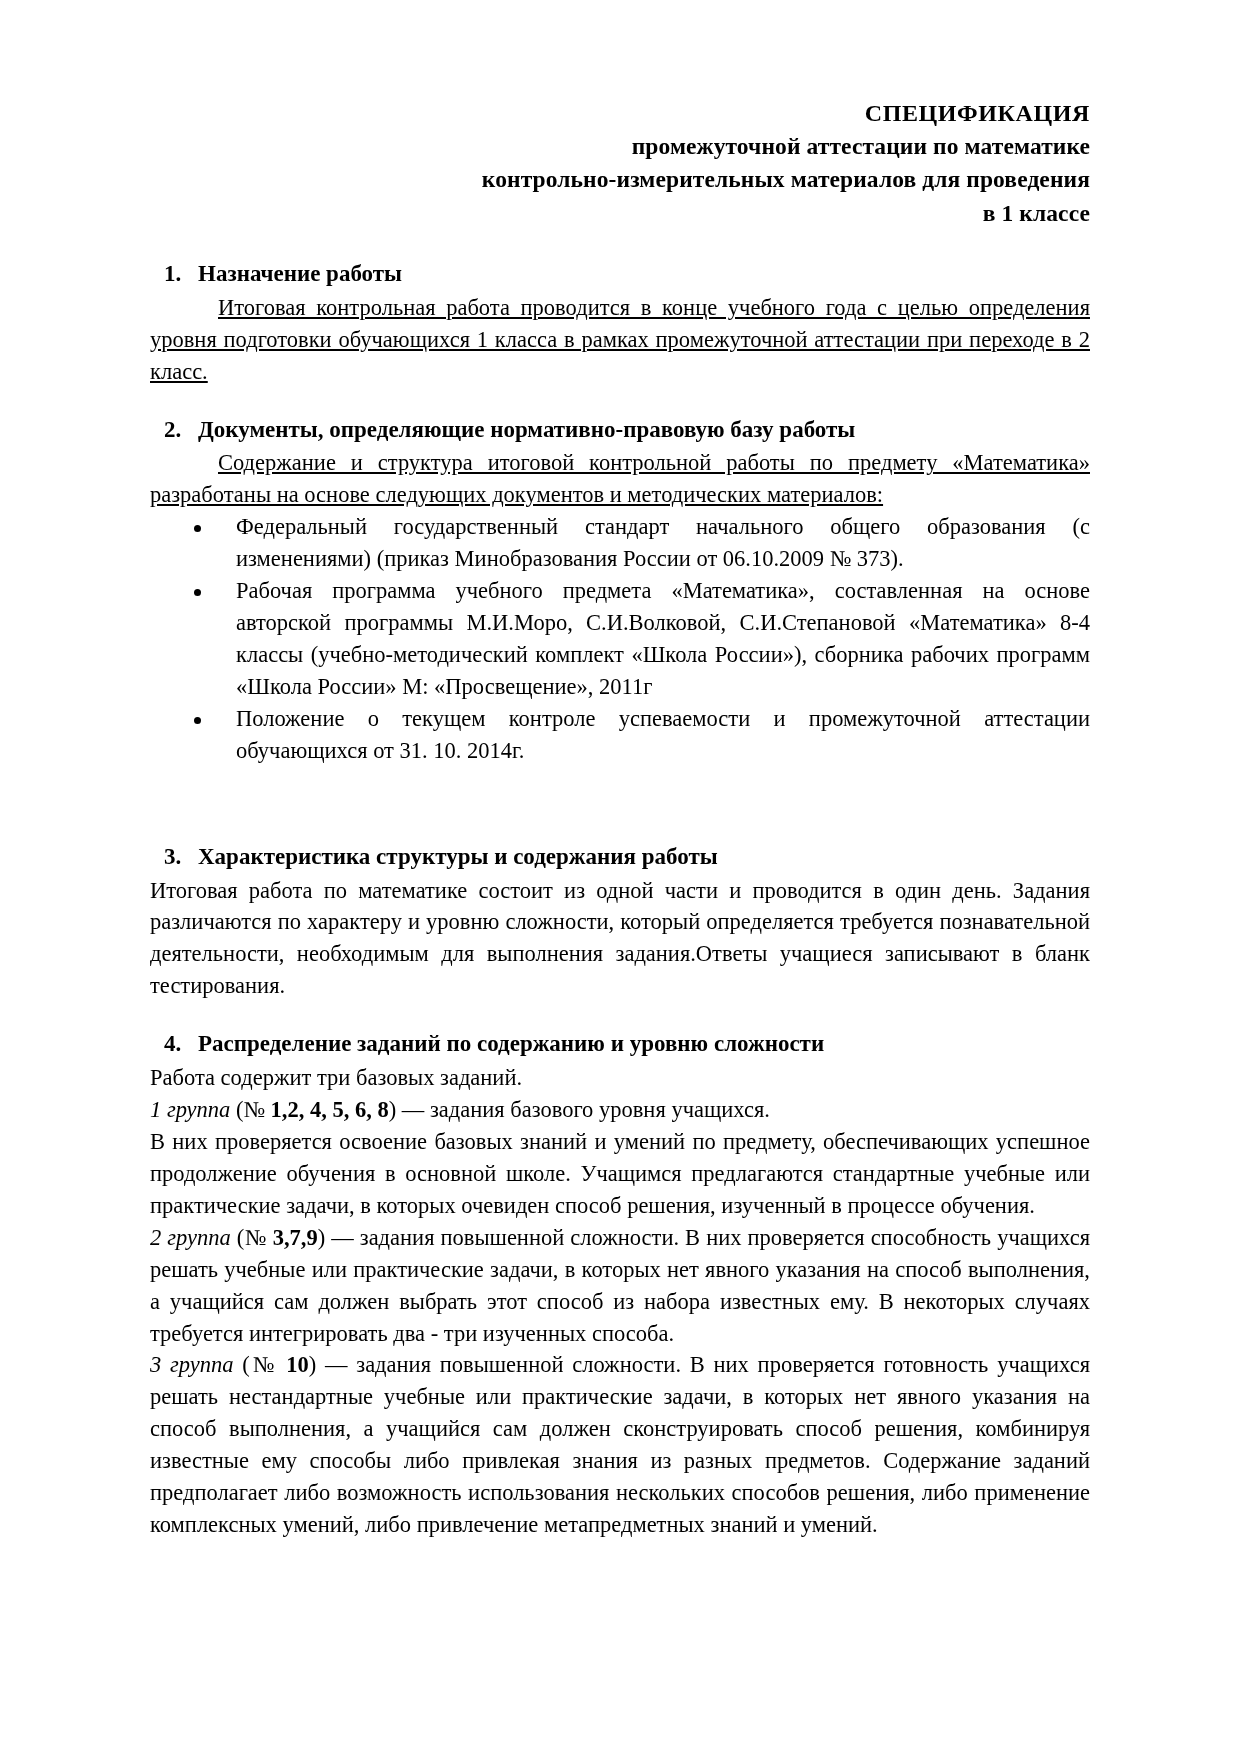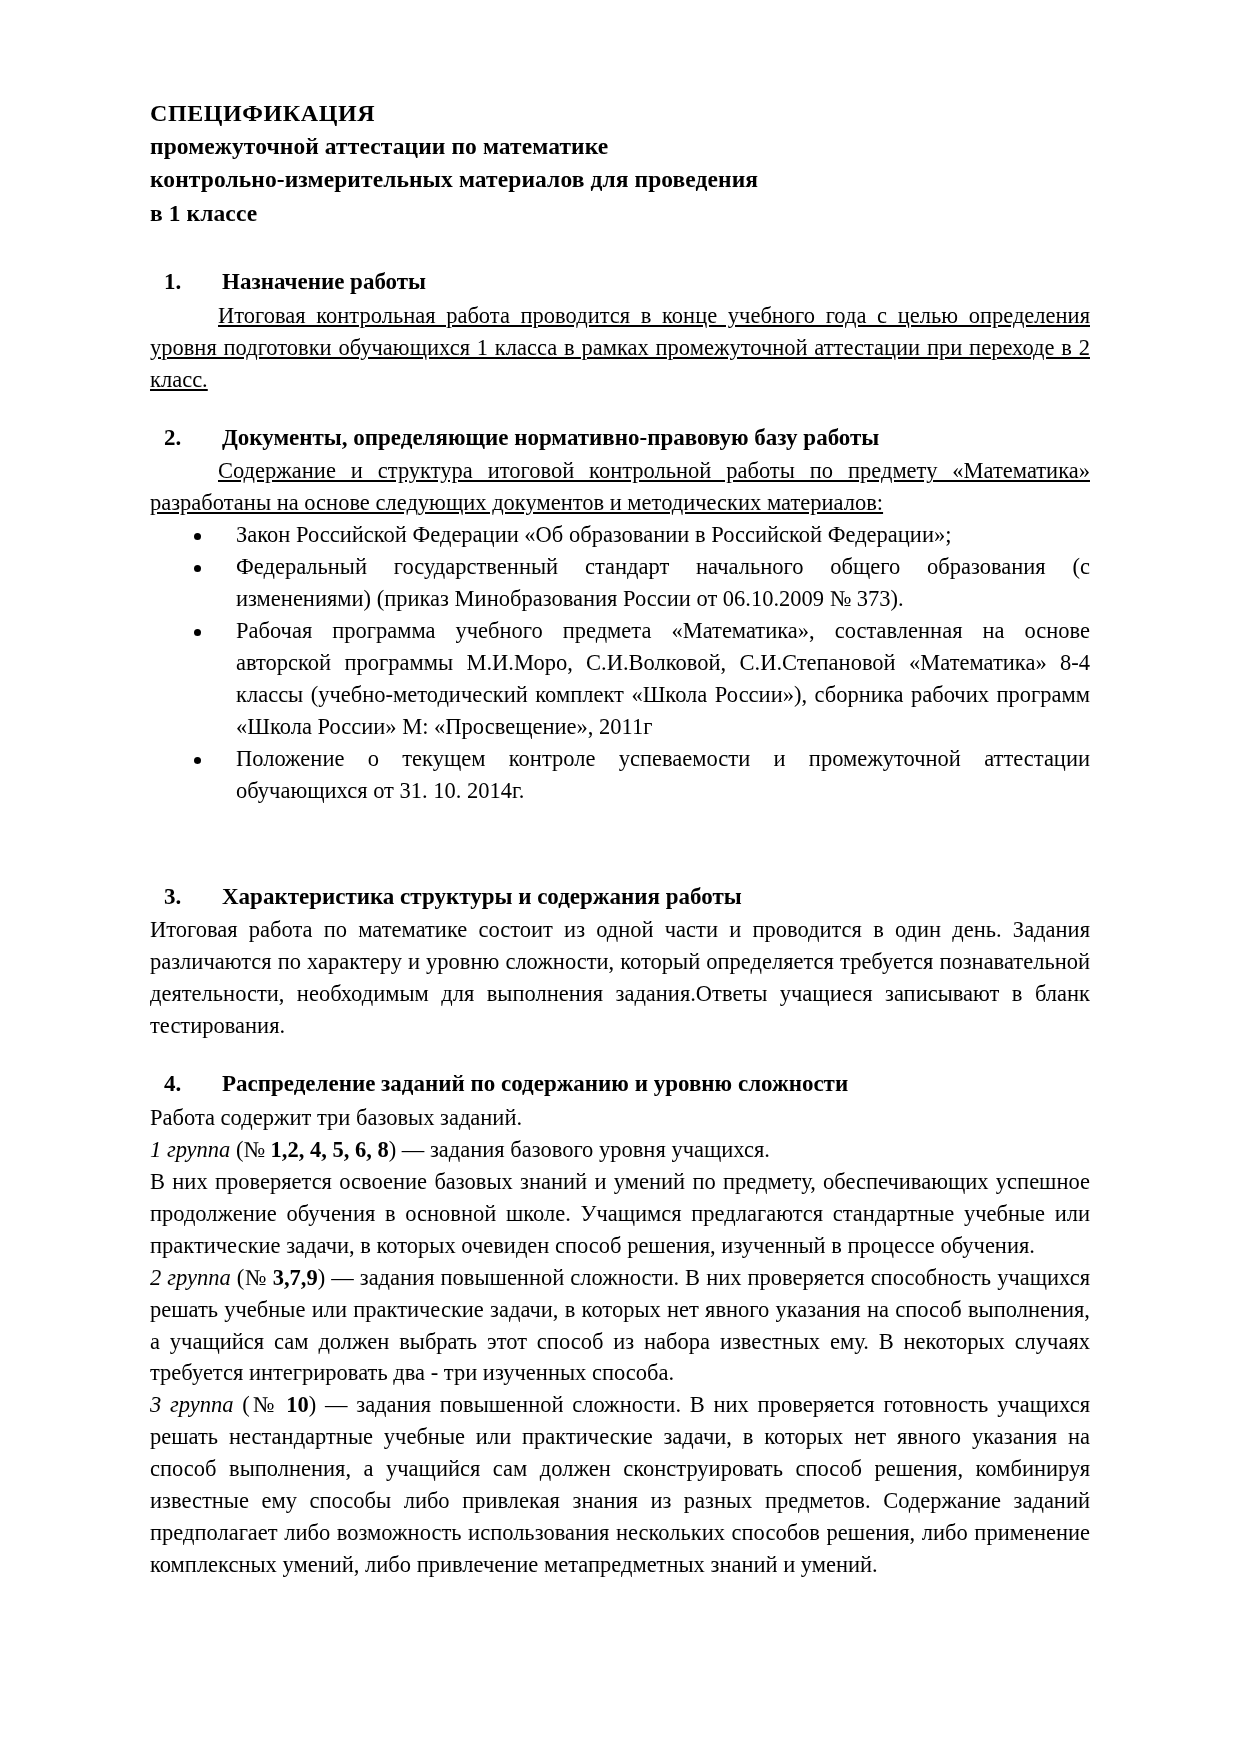--- a/index.html
+++ b/index.html
@@ -21,23 +21,23 @@
     padding: 96px 150px 60px 150px;
     overflow: hidden;
   }
   .doc {
     font-size: 22.5px;
     line-height: 1.38;
   }
 
   
   .title-block {
-    text-align: left;
+    text-align: right;
     font-weight: bold;
-    margin: 0 0 36px 0;
+    margin: 0 0 28px 0;
   }
   .title-block .t-line {
     display: block;
     font-size: 23.5px;
     line-height: 1.42;
     letter-spacing: 0.1px;
   }
   .title-block .t-main {
     font-size: 24px;
     letter-spacing: 0.6px;
@@ -52,21 +52,20 @@
     display: flex;
     align-items: baseline;
   }
   .section-heading .num {
     display: inline-block;
     min-width: 34px;
     flex: 0 0 34px;
   }
   .section-heading .htext {
     display: inline-block;
-    margin-left: 24px;
   }
   .gap-before {
     margin-top: 26px;
   }
   .gap-before-lg {
     margin-top: 74px;
   }
 
   
   p.body {
@@ -136,24 +135,20 @@
 
     <div class="section-heading gap-before">
       <span class="num">2.</span>
       <span class="htext">Документы, определяющие нормативно-правовую базу работы</span>
     </div>
     <p class="body indent">Содержание и структура итоговой контрольной работы по предмету «Математика» разработаны на основе следующих документов и методических материалов:</p>
 
     <ul class="bullets">
       <li class="sp-after">
         <span class="dot"></span>
-        <span>Закон Российской Федерации «Об образовании в Российской Федерации»;</span>
-      </li>
-      <li class="sp-after">
-        <span class="dot"></span>
         <span>Федеральный государственный стандарт начального общего образования (с изменениями) (приказ Минобразования России от 06.10.2009 № 373).</span>
       </li>
       <li>
         <span class="dot"></span>
         <span>Рабочая программа учебного предмета «Математика», составленная на основе авторской программы М.И.Моро, С.И.Волковой, С.И.Степановой «Математика» 8-4 классы (учебно-методический комплект «Школа России»), сборника рабочих программ «Школа России» М: «Просвещение», 2011г</span>
       </li>
       <li>
         <span class="dot"></span>
         <span>Положение о текущем контроле успеваемости и  промежуточной аттестации обучающихся от 31. 10. 2014г.</span>
       </li>

